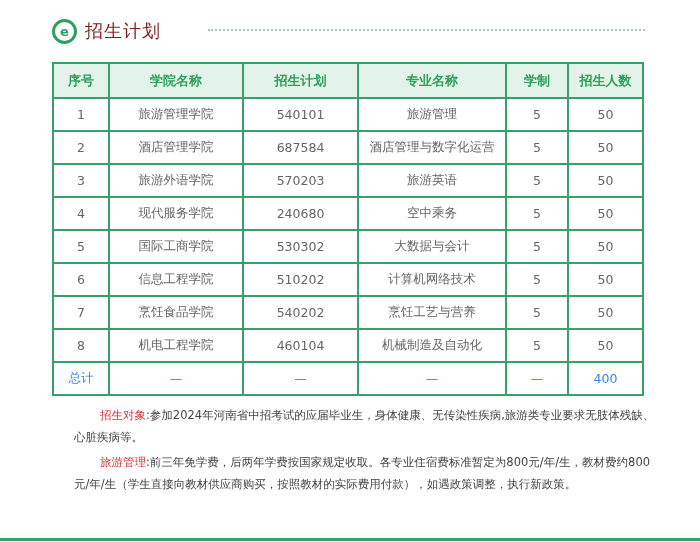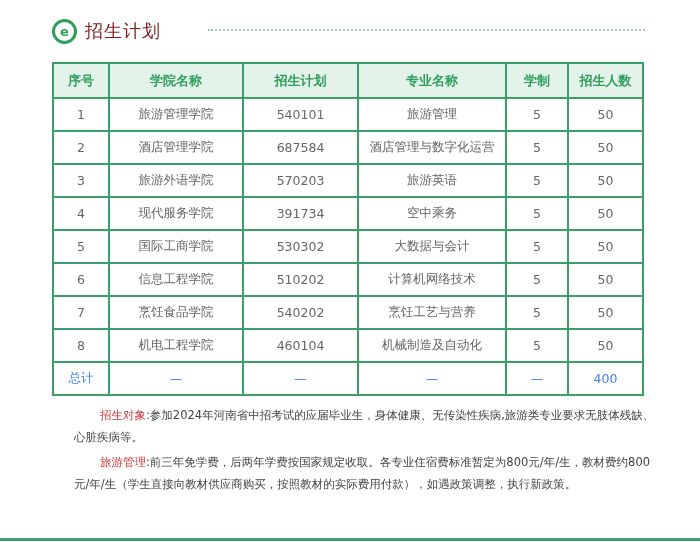--- a/index.html
+++ b/index.html
@@ -96,21 +96,21 @@
       <td>3</td>
       <td>旅游外语学院</td>
       <td>570203</td>
       <td>旅游英语</td>
       <td>5</td>
       <td>50</td>
     </tr>
     <tr>
       <td>4</td>
       <td>现代服务学院</td>
-      <td>391734</td>
+      <td>240680</td>
       <td>空中乘务</td>
       <td>5</td>
       <td>50</td>
     </tr>
     <tr>
       <td>5</td>
       <td>国际工商学院</td>
       <td>530302</td>
       <td>大数据与会计</td>
       <td>5</td>

